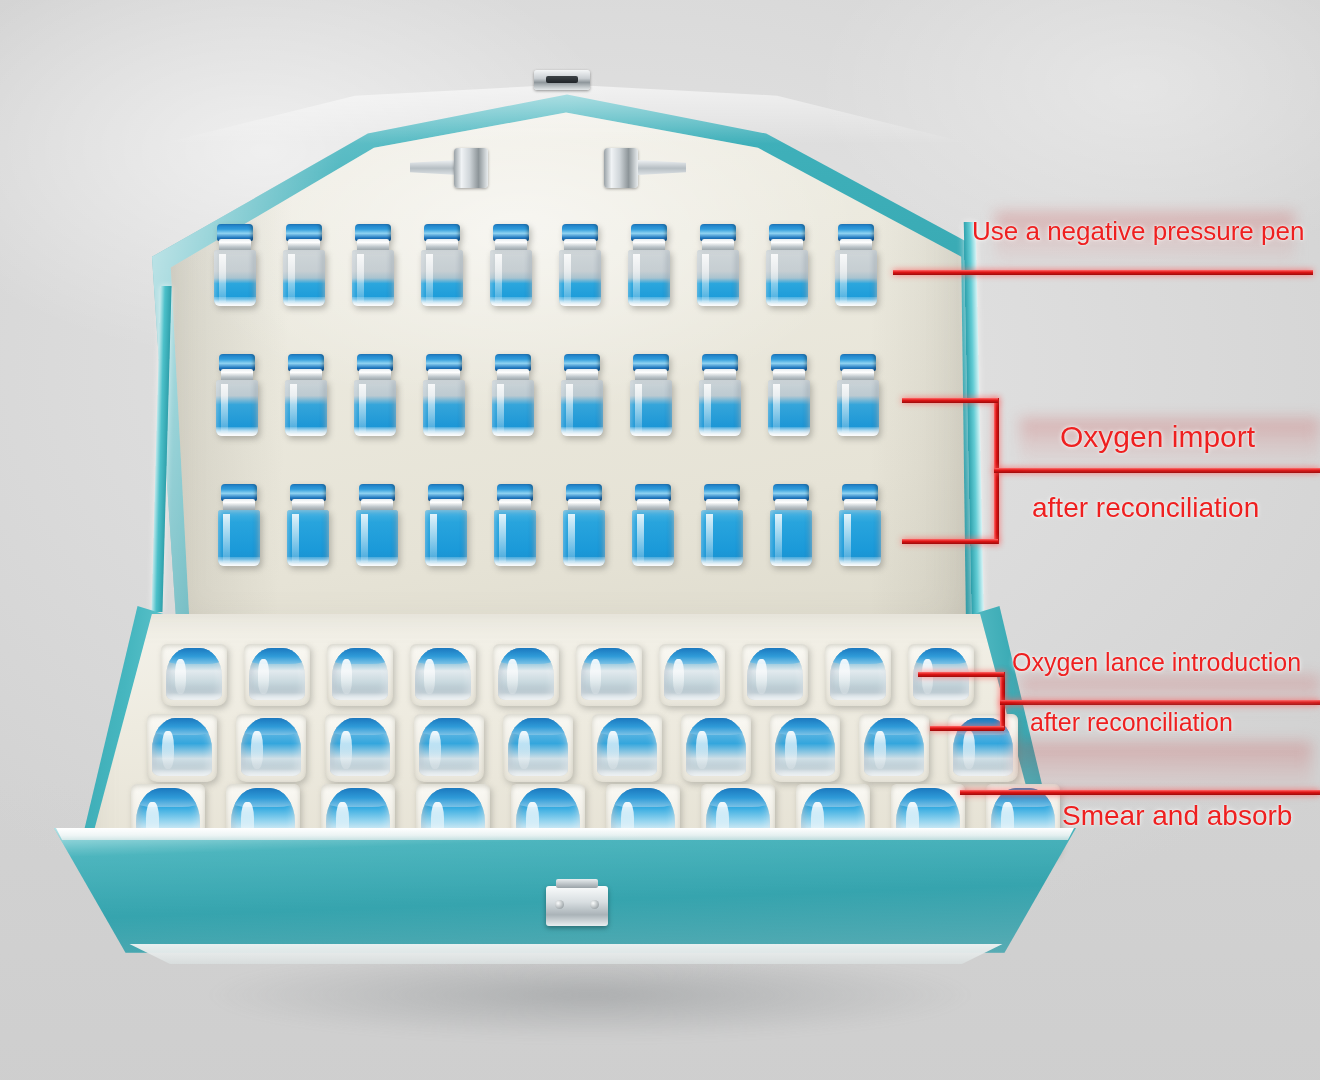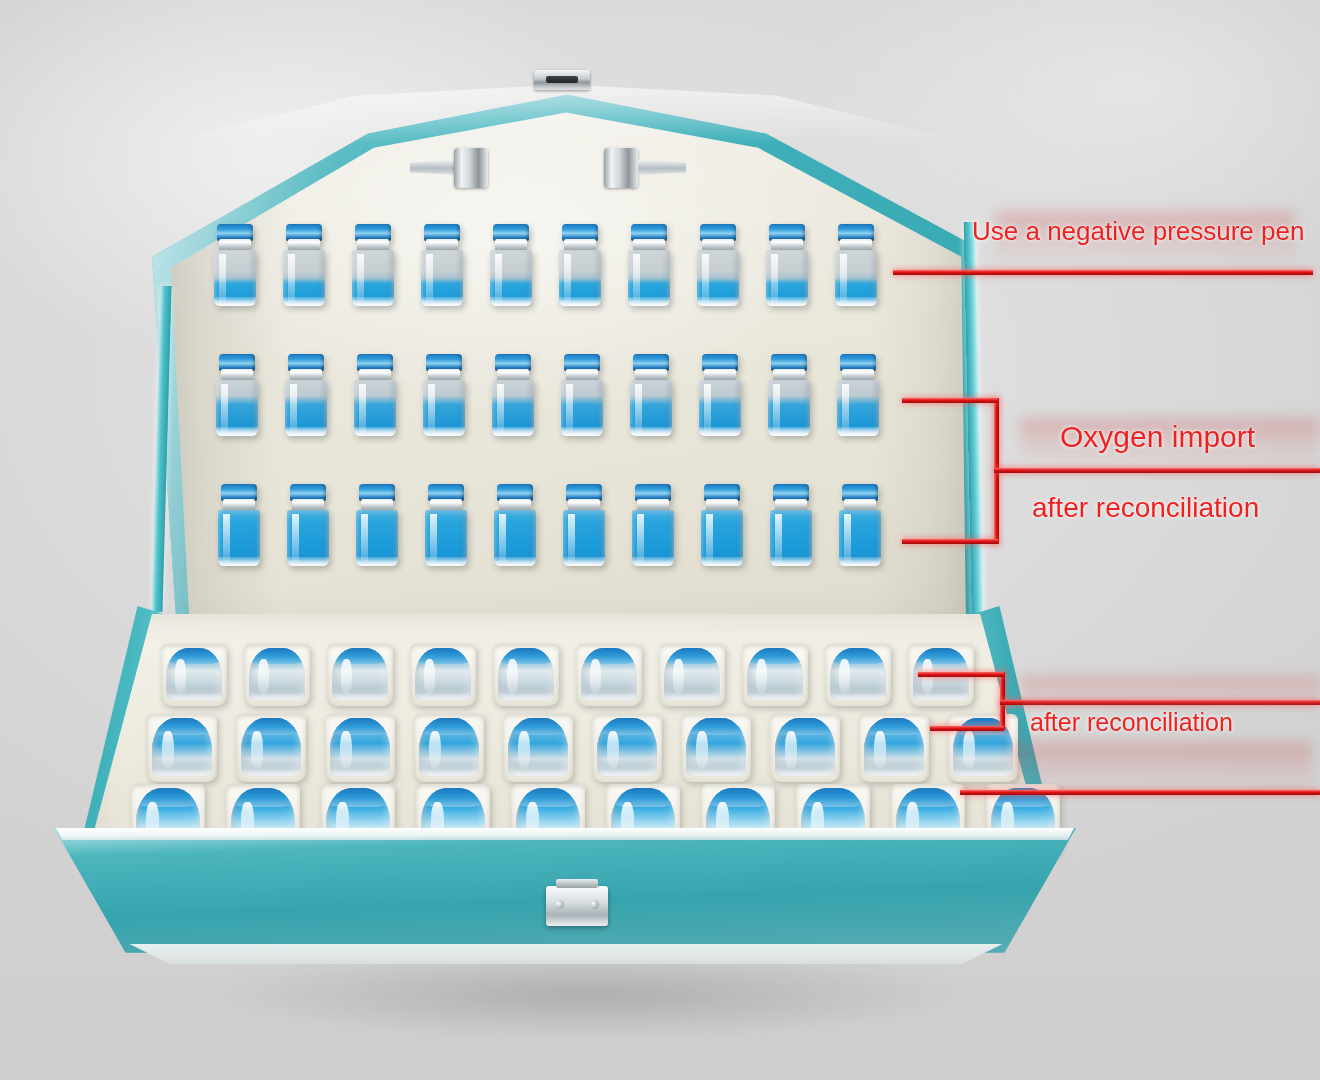--- a/index.html
+++ b/index.html
@@ -622,19 +622,21 @@
     <div class="ann-line" style="left:994px;top:468px;width:326px;"></div>
     <div class="ann-haze" style="left:1020px;top:418px;width:300px;height:50px;"></div>
     <div class="ann-label" style="left:1060px;top:420px;font-size:30px;">Oxygen import</div>
     <div class="ann-label" style="left:1032px;top:492px;font-size:28px;">after reconciliation</div>
 
     <div class="ann-vline" style="left:1000px;top:672px;height:58px;"></div>
     <div class="ann-line" style="left:918px;top:672px;width:86px;"></div>
     <div class="ann-line" style="left:930px;top:726px;width:74px;"></div>
     <div class="ann-line" style="left:1000px;top:700px;width:320px;"></div>
     <div class="ann-haze" style="left:1020px;top:676px;width:300px;height:34px;"></div>
+    <div class="ann-label" style="left:1012px;top:648px;font-size:25px;">Oxygen lance introduction</div>
     <div class="ann-label" style="left:1030px;top:708px;font-size:25px;">after reconciliation</div>
 
     <div class="ann-haze" style="left:1012px;top:742px;width:300px;height:54px;"></div>
     <div class="ann-line" style="left:960px;top:790px;width:360px;"></div>
+    <div class="ann-label" style="left:1062px;top:800px;font-size:28px;">Smear and absorb</div>
   </div>
 
 </div>
 
 </body></html>

